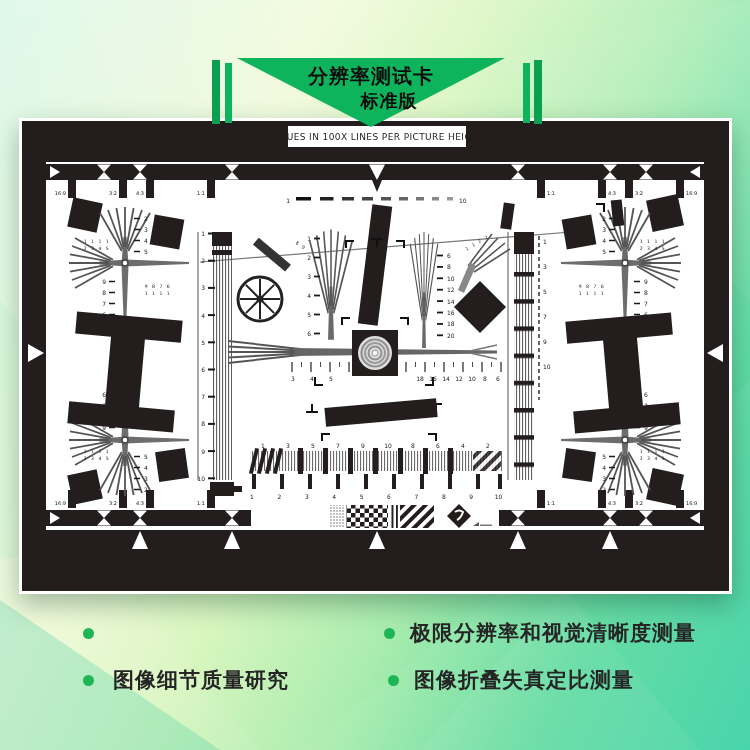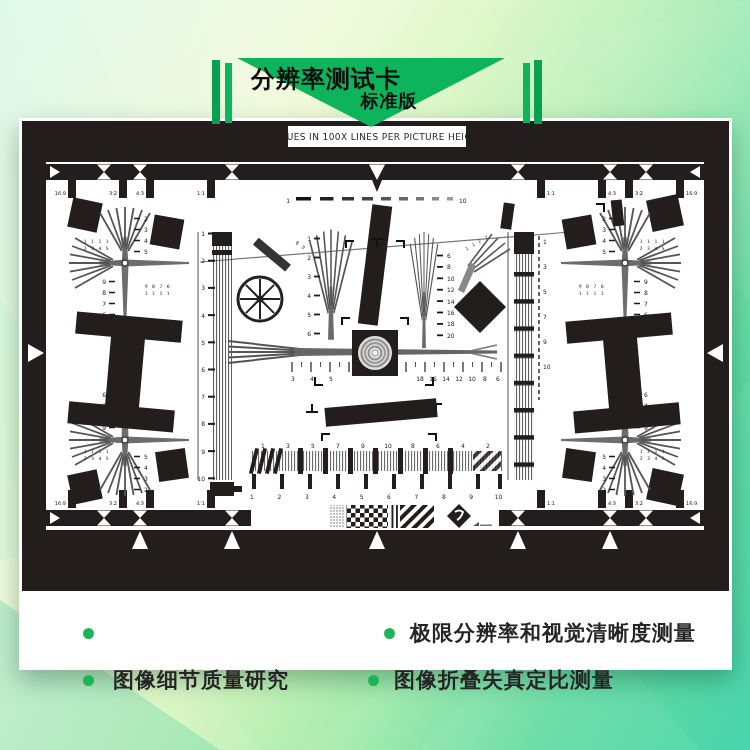--- a/index.html
+++ b/index.html
@@ -4,26 +4,26 @@
 <style>
   html,body{margin:0;padding:0;}
   body{width:750px;height:750px;position:relative;overflow:hidden;
        font-family:"DejaVu Sans","Liberation Sans",sans-serif;}
   .stage{position:absolute;inset:0;width:750px;height:750px;}
   .bg{position:absolute;inset:0;
       background:
         linear-gradient(200deg, rgba(255,255,255,.20), rgba(255,255,255,0) 45%),
         linear-gradient(115deg,#ddf8ea 0%,#f0fad8 30%,#d9f6c0 45%,#a9ecae 62%,#5fdba0 80%,#3ed2a6 100%);}
   .facets{position:absolute;inset:0;}
-  .chart-frame{position:absolute;left:19px;top:118px;width:713px;height:552px;
+  .chart-frame{position:absolute;left:19px;top:118px;width:713px;height:476px;
       background:#fff;box-shadow:0 10px 24px rgba(10,60,40,.35);}
   .chart-frame svg{position:absolute;left:3px;top:3px;}
   .banner-svg{position:absolute;left:205px;top:50px;}
-  .banner-title{position:absolute;left:251px;top:63px;width:240px;
-      font-size:24px;font-weight:bold;color:#0c0c0c;letter-spacing:1px;}
+  .banner-title{position:absolute;left:251px;top:63px;width:240px;text-align:center;
+      font-size:20px;font-weight:bold;color:#0c0c0c;letter-spacing:1px;}
   .banner-sub{position:absolute;left:319px;top:89px;width:140px;text-align:center;
       font-size:18px;font-weight:bold;color:#0c0c0c;letter-spacing:1px;}
   .feat{position:absolute;display:flex;align-items:flex-start;}
   .feat .dot{width:11px;height:11px;border-radius:50%;margin-top:6px;
       background:var(--bullet-green,#1db556);flex:0 0 auto;}
   .feat .txt{font-size:21px;font-weight:bold;color:#252525;line-height:1.1;letter-spacing:1px;}
   .feat.l .dot{margin-right:19px;} .feat.r .dot{margin-right:15px;}
   
   .num{font-size:6px;fill:#191919;}
   .numS{font-size:5px;fill:#191919;}
@@ -635,18 +635,18 @@
     <span class="dot"></span>
   </div>
   <div class="feat l" style="left:83px;top:669px">
     <span class="dot"></span>
     <span class="txt">图像细节质量研究</span>
   </div>
   <div class="feat r" style="left:384px;top:622px">
     <span class="dot"></span>
     <span class="txt">极限分辨率和视觉清晰度测量</span>
   </div>
-  <div class="feat r" style="left:368px;top:669px">
+  <div class="feat r" style="left:388px;top:669px">
     <span class="dot"></span>
     <span class="txt">图像折叠失真定比测量</span>
   </div>
 
 </div>
 
 </body></html>

